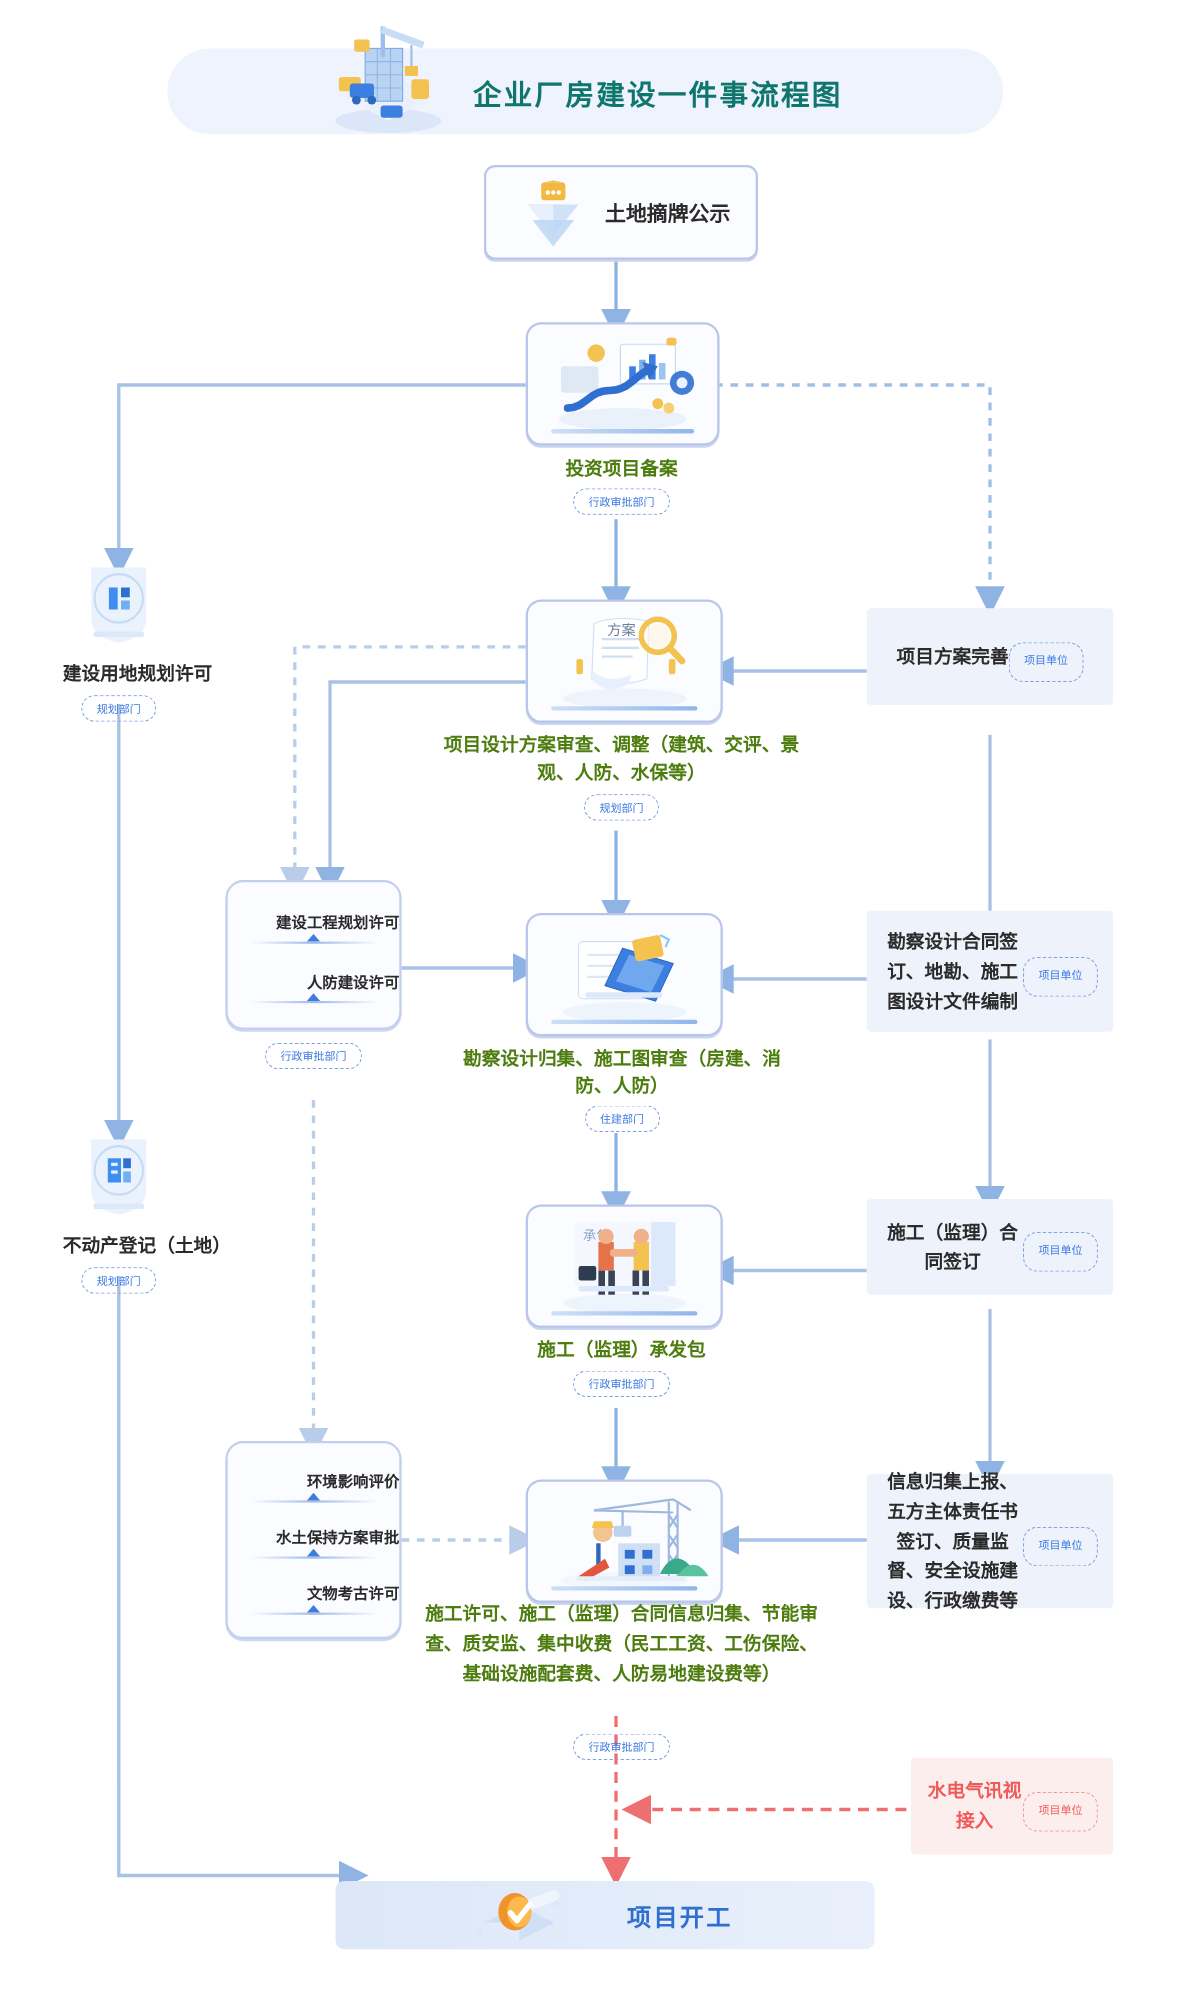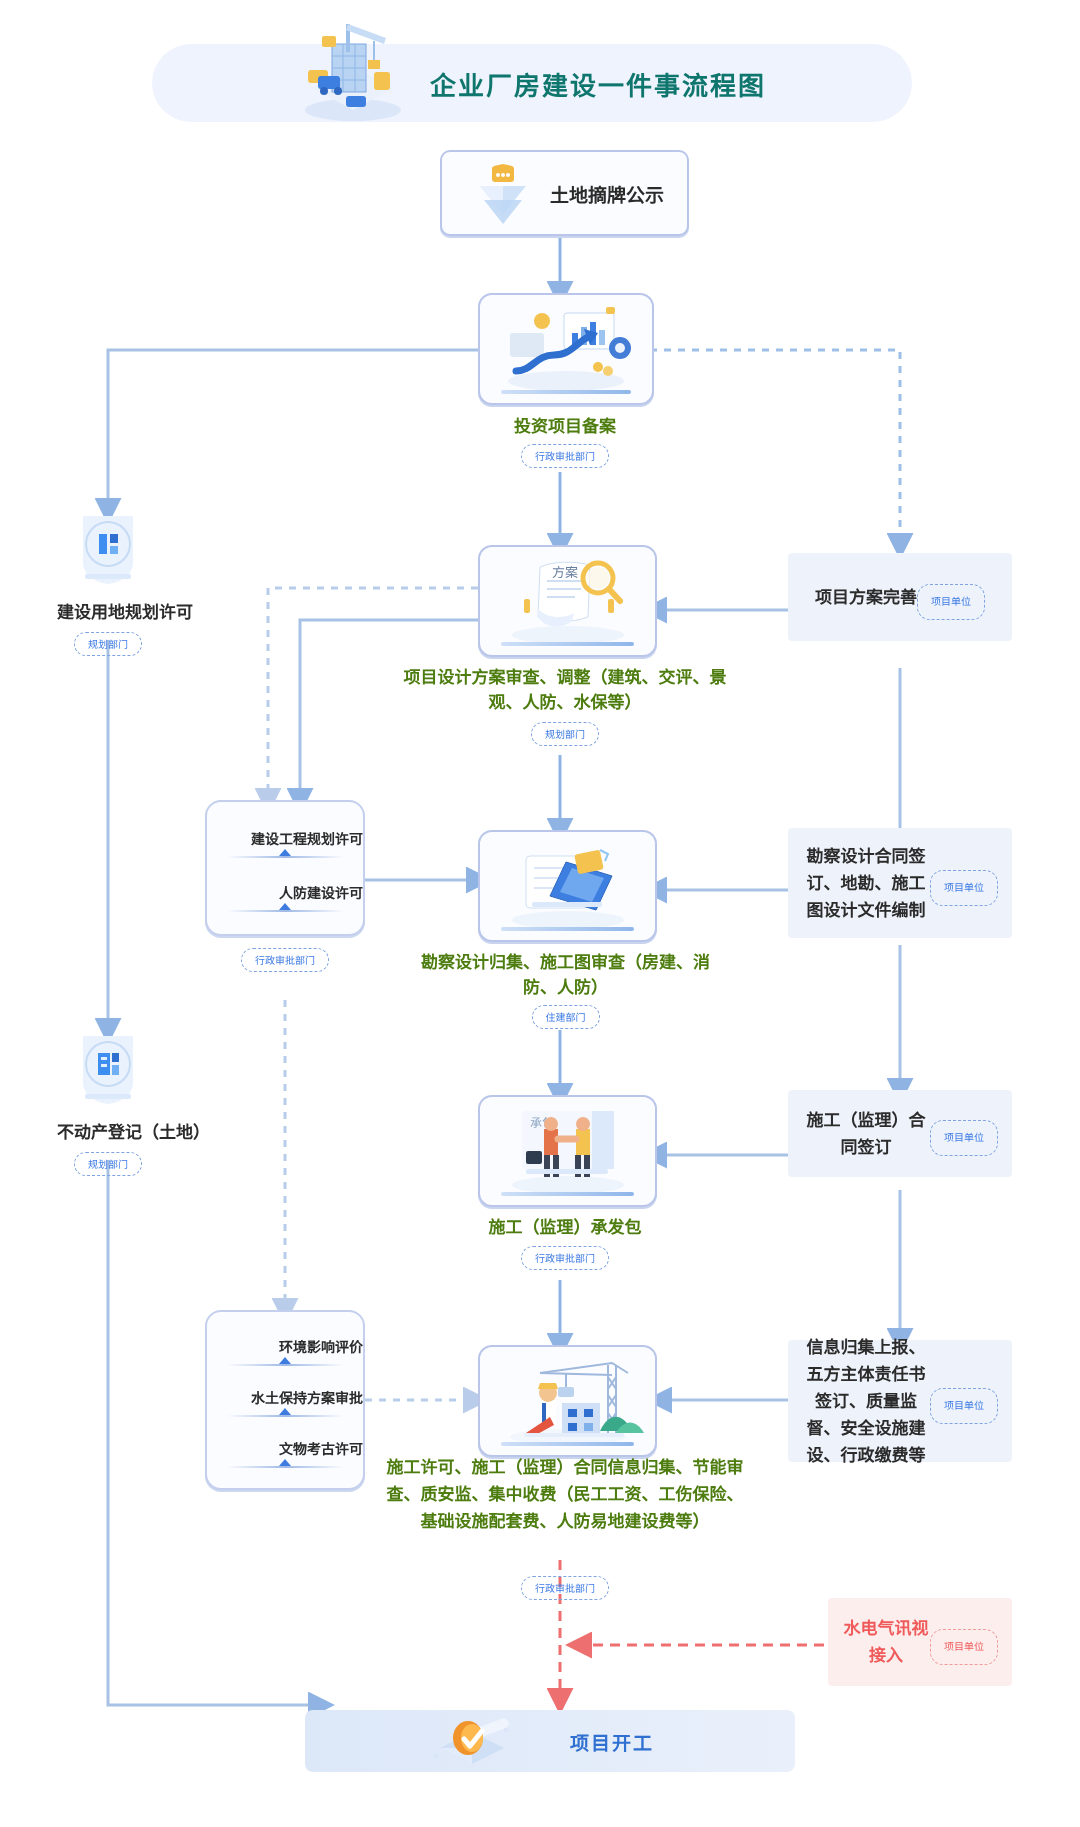--- a/index.html
+++ b/index.html
@@ -120,21 +120,21 @@
   .iconnode .badge{margin-top:9px;}
 
   
   .finalbar{
     position:absolute;left:305px;top:1710px;width:490px;height:62px;
     background:linear-gradient(90deg,#dce7f8,#e9f0fb);
     border-radius:8px;
   }
   .finalbar .txt{
     position:absolute;left:265px;top:0;height:62px;display:flex;align-items:center;
-    font-size:19px;font-weight:bold;color:#2f6fd0;letter-spacing:2px;
+    font-size:22px;font-weight:bold;color:#2f6fd0;letter-spacing:2px;
   }
   .finalbar .art{position:absolute;left:105px;top:2px;width:120px;height:58px;}
 </style>
 </head>
 <body>
 
 <div class="stage">
 
   <svg class="wires" viewBox="0 0 1080 1827">
     <defs>

